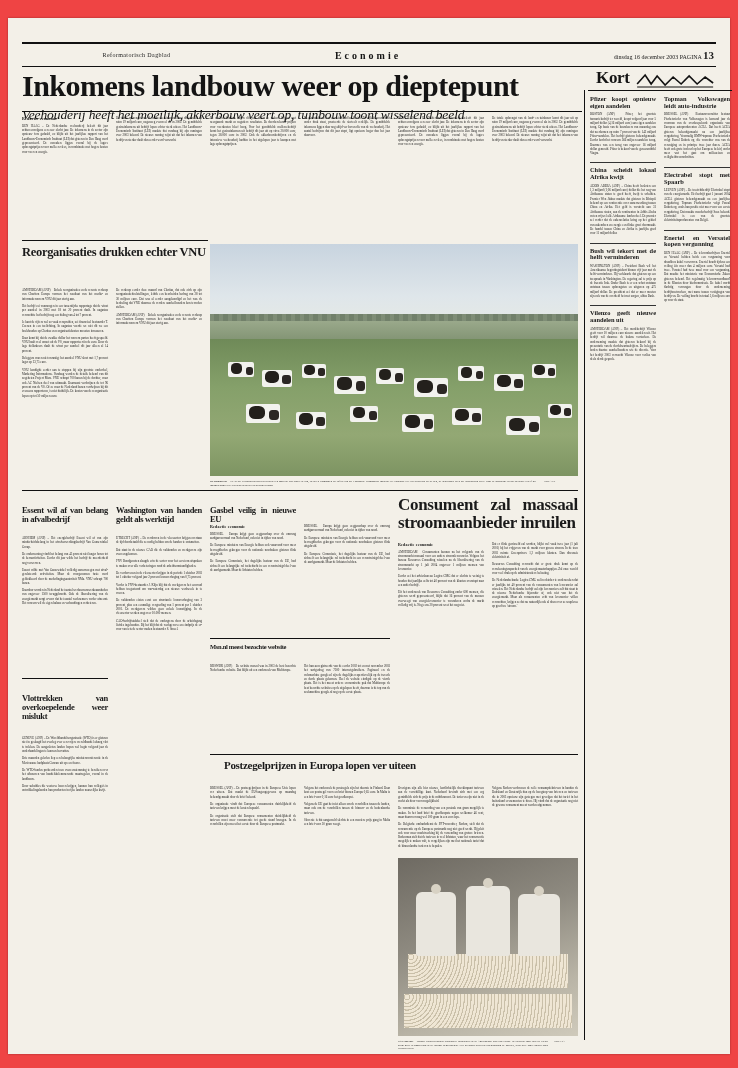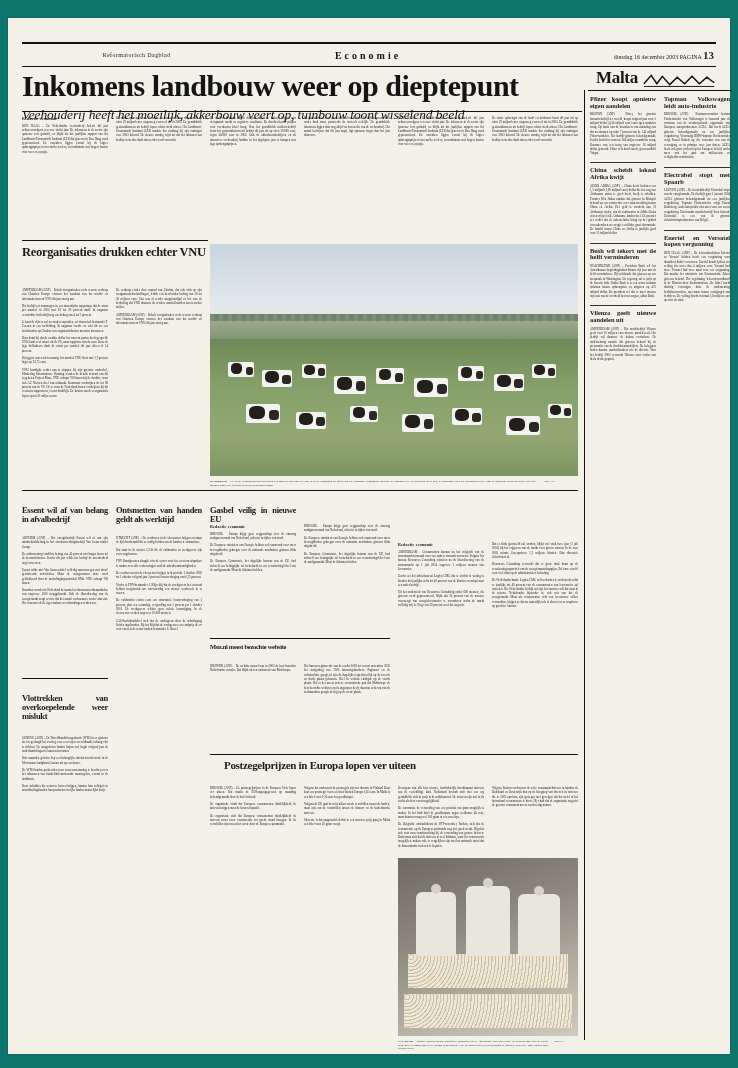--- a/index.html
+++ b/index.html
@@ -4,21 +4,21 @@
 <style>
   html, body {
     margin: 0;
     padding: 0;
     background: #8f8f8f;
   }
   .page {
     position: relative;
     width: 738px;
     height: 1068px;
-    background: #0f766e;
+    background: #ef4444;
     overflow: hidden;
     font-family: "Liberation Serif", serif;
     color: #141414;
   }
   .paper {
     position: absolute;
     left: 8px; top: 18px; right: 8px; bottom: 14px;
     background: #f3f0e8;
     box-shadow: 0 0 2px rgba(0,0,0,.35);
   }
@@ -240,21 +240,21 @@
         <b class="pageno">13</b>
       </div>
     </div>
 
     <div class="headline-wrap">
       <h1 class="headline">Inkomens landbouw weer op dieptepunt</h1>
       <div class="subhead">Veehouderij heeft het moeilijk, akkerbouw veert op, tuinbouw toont wisselend beeld</div>
     </div>
 
     <div class="kort-box">
-      <div class="kort-title">Malta</div>
+      <div class="kort-title">Kort</div>
       <svg class="kort-scribble" viewBox="0 0 80 16">
         <path d="M2 12 L10 3 L16 12 L22 4 L30 13 L38 5 L46 12 L54 4 L62 12 L70 5 L78 11" fill="none" stroke="#111" stroke-width="1.6"></path>
         <path d="M2 15 L78 15" stroke="#111" stroke-width="1"></path>
       </svg>
     </div>
 
     <div class="rule" style="left:14px; top:93px; width:560px; height:1.2px;"></div>
     <div class="rule" style="left:580px; top:72px; width:144px; height:1px;"></div>
     <div class="rule" style="left:576px; top:72px; width:1px; height:950px;"></div>
 
@@ -341,21 +341,21 @@
       <div class="arthead small">Vlottrekken van overkoepelende weer mislukt</div>
     </div>
     <div class="col" style="left:14px; top:718px; width:86px;">
       <p>GENEVE (ANP) – De Wereldhandelsorganisatie (WTO) is er gisteren niet in geslaagd het overleg over een vrijere wereldhandel alsnog vlot te trekken. De aangesloten landen hopen wel begin volgend jaar de onderhandelingen te kunnen hervatten.</p>
       <p>Drie maanden geleden liep een belangrijke ministersconferentie in de Mexicaanse badplaats Cancun uit op een fiasco.</p>
       <p>De WTO-landen probeerden toen overeenstemming te bereiken over het afbouwen van handelsbelemmerende maatregelen, vooral in de landbouw.</p>
       <p>Door subsidies die westerse boeren krijgen, kunnen hun collega's in ontwikkelingslanden hun producten in rijke landen nauwelijks kwijt.</p>
     </div>
 
     <div class="col" style="left:108px; top:478px; width:86px; font-size:0;">
-      <div class="arthead small">Ontsmetten van handen geldt als werktijd</div>
+      <div class="arthead small">Washington van handen geldt als werktijd</div>
     </div>
     <div class="col" style="left:108px; top:518px; width:86px;">
       <p>UTRECHT (ANP) – De verdorven in de vleessector krijgen overtaan de tijd doorbetaald die ze nodig hebben om de handen te ontsmetten.</p>
       <p>Dat staat in de nieuwe CAO die de vakbonden en werkgevers zijn overeengekomen.</p>
       <p>FNV Bondgenoten slaagde erin de sector voor het eerst om afspraken te maken over alle verbeteringen rond de arbeidsomstandigheden.</p>
       <p>De verdorvenen in de vleessector krijgen in de periode 1 oktober 2003 tot 1 oktober volgend jaar 2 procent loonsverhoging van 0,75 procent.</p>
       <p>Verder is FNV-bestuurder J. Klijn blij dat de werkgevers het eenvoud hebben toegestemd om van-zaterdag een nieuwe werkweek in te voeren.</p>
       <p>De vakbonden eisten eerst een structurele loonsverhoging van 3 procent, plus een eenmalige vergoeding van 1 procent per 1 oktober 2001. De werkgevers wilden geen enkele loonstijging. In de vleessector werken ongeveer 10.000 mensen.</p>
       <p>CAO-bedrijfstakdeel stelt dat de ondergrens door de arbeidsgang liefdes ingehouden. Bij het blijf dat de werkgevers een eindprijs de er-voor van iets de sector maken bestuurder S. Smeel.</p>
     </div>
@@ -380,20 +380,23 @@
     <div class="col" style="left:296px; top:646px; width:86px;">
       <p>Het bureau registreerde van de eerder 2002 tot en met november 2003 het surfgedrag van 7500 internetgebruikers. Pagina.nl en de webmachine google.nl zijn de dagelijks respectievelijk op de tweede en derde plaats gekomen. Heel de website eindigde op de vierde plaats. Het is het meest actieve economische pak dat Multiscope de best bezochte websites op de afgelopen heeft, daarvan is de top van de zoekmachine google.nl nog op de eerste plaats.</p>
     </div>
 
     <div class="col" style="left:296px; top:506px; width:86px;">
       <p>BRUSSEL – Europa krijgt geen zeggenschap over de omvang aardgasvoorraad van Nederland, ook niet in tijden van nood.</p>
       <p>De Europese ministers van Energie hebben ook vanavond voor meer bevoegdheden gekregen voor de nationale noodzaken gisteren flink uitgebreid.</p>
       <p>De Europese Commissie, het dagelijks bestuur van de EU, had zichzelf een belangrijke rol toebedacht in een verontreinigd deel van de aardgasmarkt. Maar de lidstaten hebben.</p>
     </div>
 
+    <div class="col" style="left:390px; top:478px; width:180px; font-size:0;">
+      <div class="arthead big">Consument zal massaal stroomaanbieder inruilen</div>
+    </div>
     <div class="col" style="left:390px; top:524px; width:86px;">
       <div class="kicker">Redactie economie</div>
       <p>AMSTERDAM – Consumenten kunnen na het volgende van de stroommarkt massaal voor een andere stroomleverancier. Volgens het bureau Resources Consulting wisselen na de liberalisering van de stroommarkt op 1 juli 2004 ongeveer 1 miljoen mensen van leverancier.</p>
       <p>Eerder zei het adviesbureau Logica CMG dat er slechts te weinig te houden dat jaarlijks zelfs tot 40 procent van de klanten overstapt naar een ander bedrijf.</p>
       <p>Uit het onderzoek van Resources Consulting onder 600 mensen, die gisteren werd gepresenteerd, blijkt dat 16 procent van de mensen overweegt van energieleverancier te veranderen zodra de markt volledig vrij is. Nog eens 20 procent weet het nog niet.</p>
     </div>
     <div class="col" style="left:484px; top:524px; width:86px;">
       <p>Dat er flink gewisseld zal worden, blijkt wel vaak twee jaar (1 juli 2001) bij het vrijgeven van de markt voor groene stroom. In de toen 2003 ruimte Greenpricers 1,2 miljoen klanten. Dan discussie elektriciteit af.</p>
       <p>Resources Consulting verwacht dat er grote druk komt op de verrekeningscapaciteit van de energiemaatschappijen. Zal onze wereld voor veel druk op de administratieve belasting.</p>
       <p>De Nederlandsebanke Logica CMG zal in oktober te onderzoeken dat er jaarlijks tot 40 procent van de consumenten van leverancier zal wisselen. Het Nederlandse bedrijf zal zijn leveranciers zelf dat staat in de nieuwe Nederlandse bijzonder af, ook niet van het de energiemarkt. Maar als consumenten echt van leverancier willen verwachten, krijgen ze dat nu natuurlijk ook al doen over ze souplesse op goed toe 'stroom.'</p>

